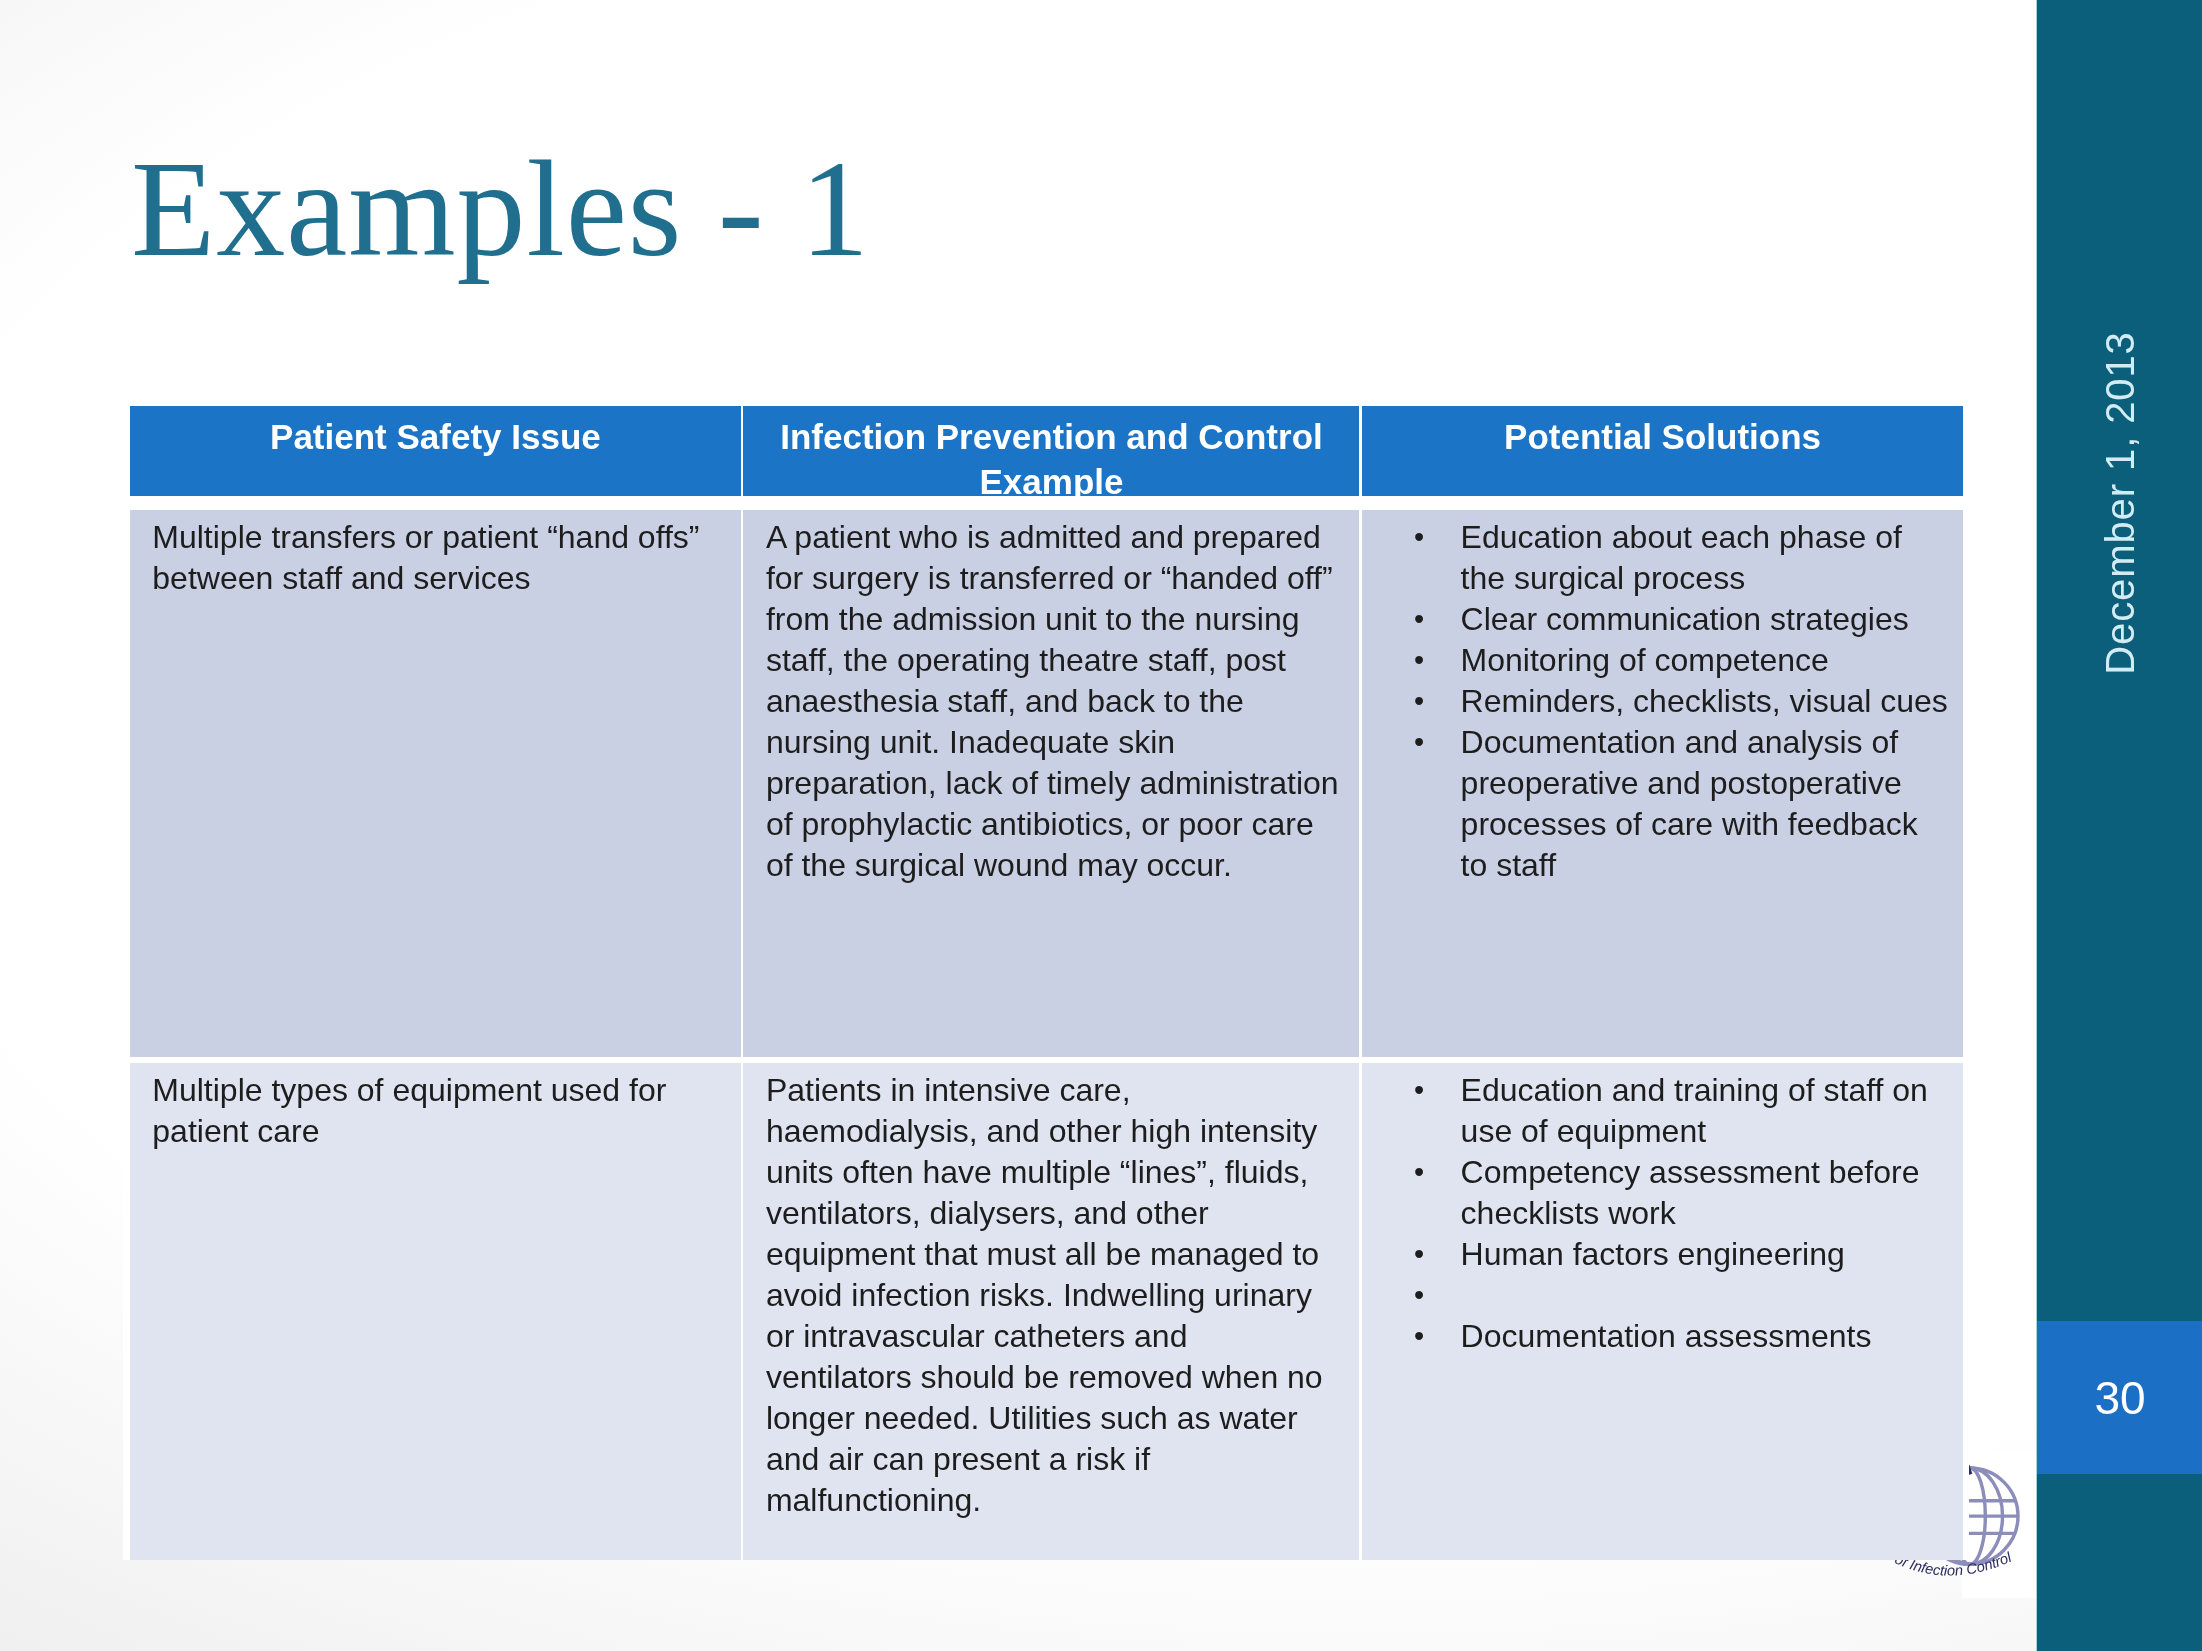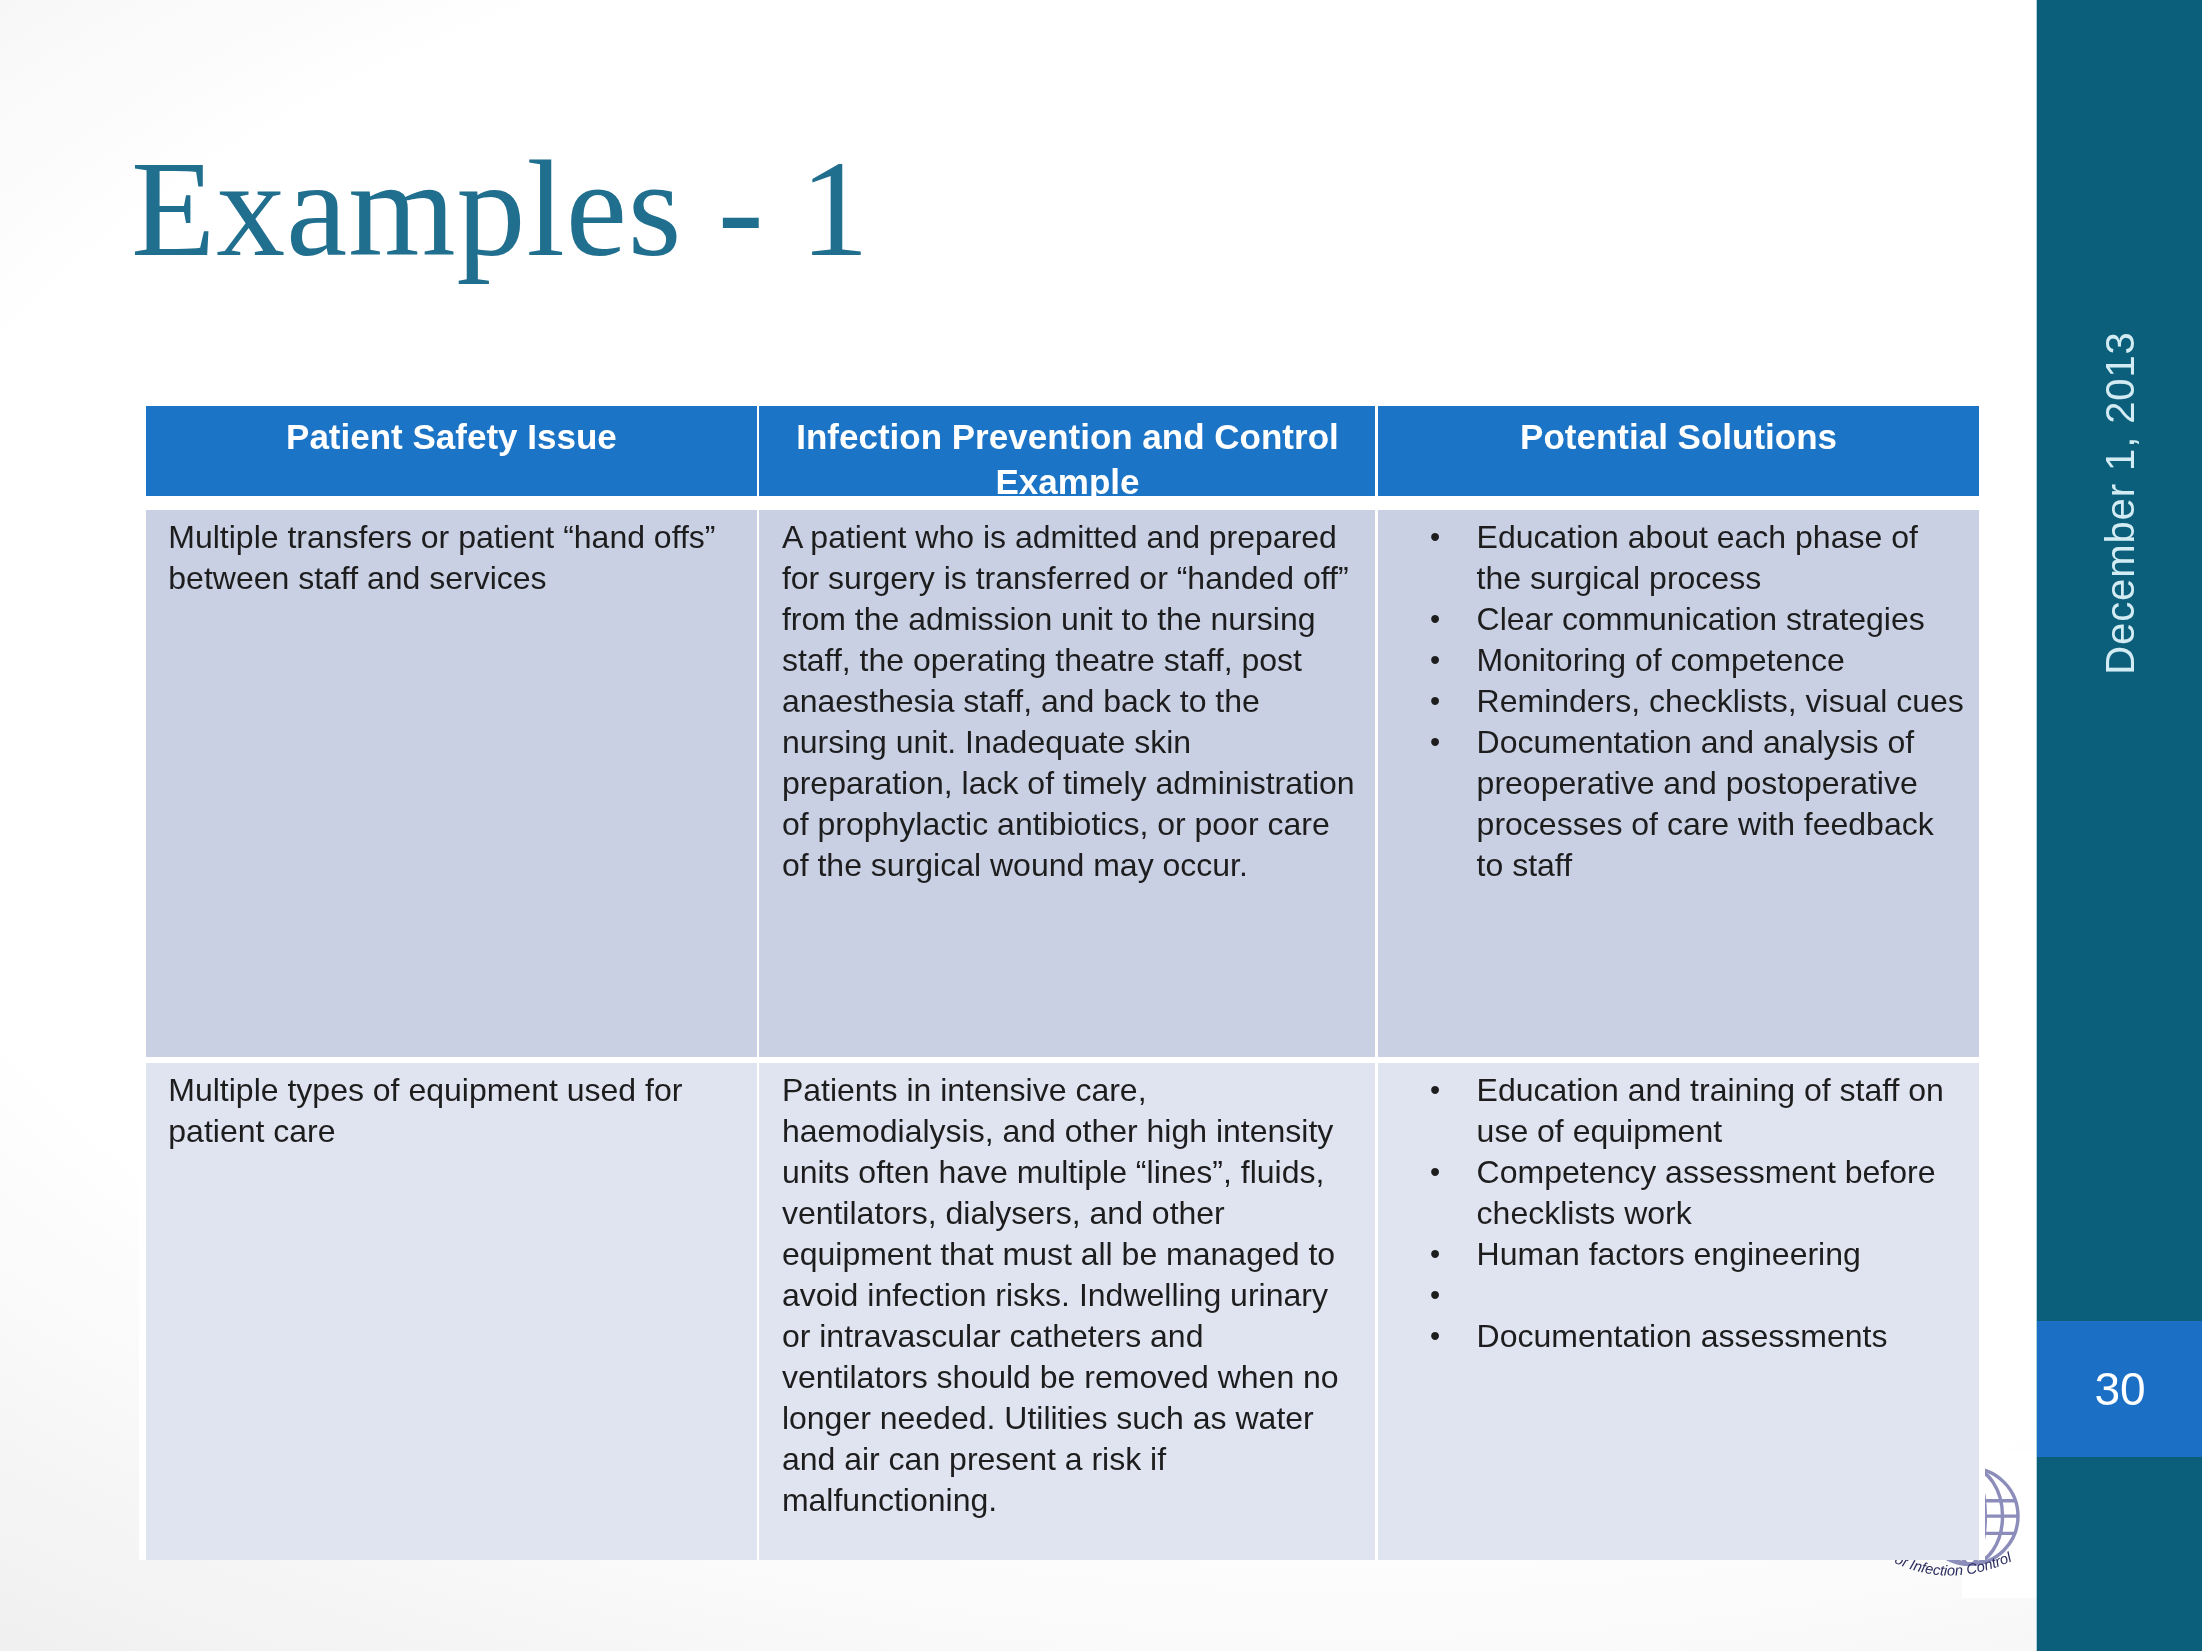--- a/index.html
+++ b/index.html
@@ -16,21 +16,21 @@
     position:absolute; left:131px; top:122px;
     font-family:"Liberation Serif", serif;
     font-size:138px; line-height:1.15; font-weight:400;
     color:#216f8e; letter-spacing:0.9px;
     white-space:nowrap;
     margin-top:8px;
   }
 
   
   .table-wrap {
-    position:absolute; left:139px; top:399px;
+    position:absolute; left:123px; top:399px;
     width:1846px; height:1161px;
     box-sizing:border-box;
     background:#ffffff;
     padding:6.9px;
     z-index:2;
     overflow:hidden;
   }
   .trow { display:grid; grid-template-columns:611px 616px 601px; column-gap:2.6px; }
   .th {
     background:#1b74c5; color:#ffffff;
@@ -62,21 +62,21 @@
     border-left:1.7px solid #a7d3da;
     z-index:3;
   }
   .date-vertical {
     position:absolute; left:50%; top:503px;
     transform:translate(-50%,-50%) rotate(-90deg);
     white-space:nowrap;
     color:#d3ecf4; font-size:40px; letter-spacing:0.9px;
   }
   .page-box {
-    position:absolute; left:0; right:0; top:1321px; height:136px;
+    position:absolute; left:0; right:0; top:1321px; height:153px;
     background:#1b70c6;
     display:flex; align-items:center; justify-content:center;
     color:#ffffff; font-size:46px;
   }
 
   
   .logo {
     position:absolute; left:1889px; top:1430px;
     width:172px; height:168px;
     z-index:1;

